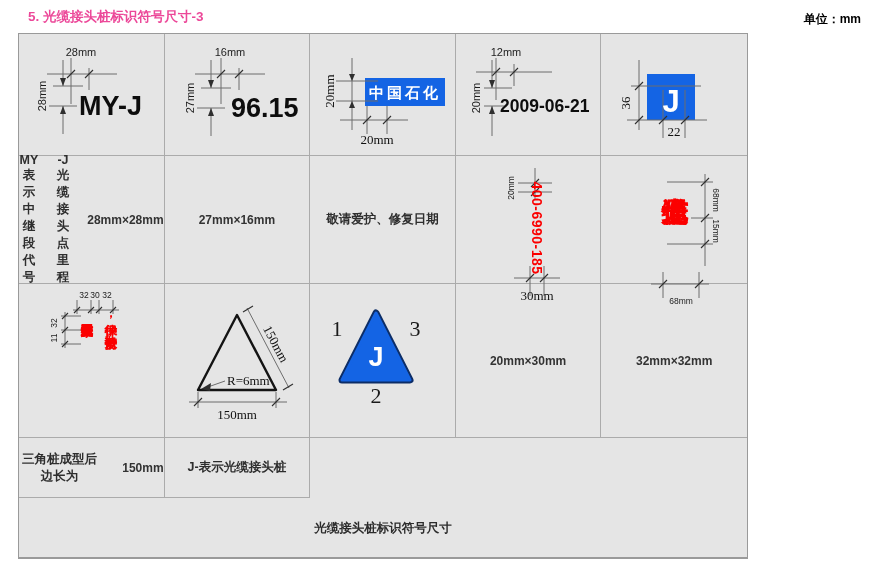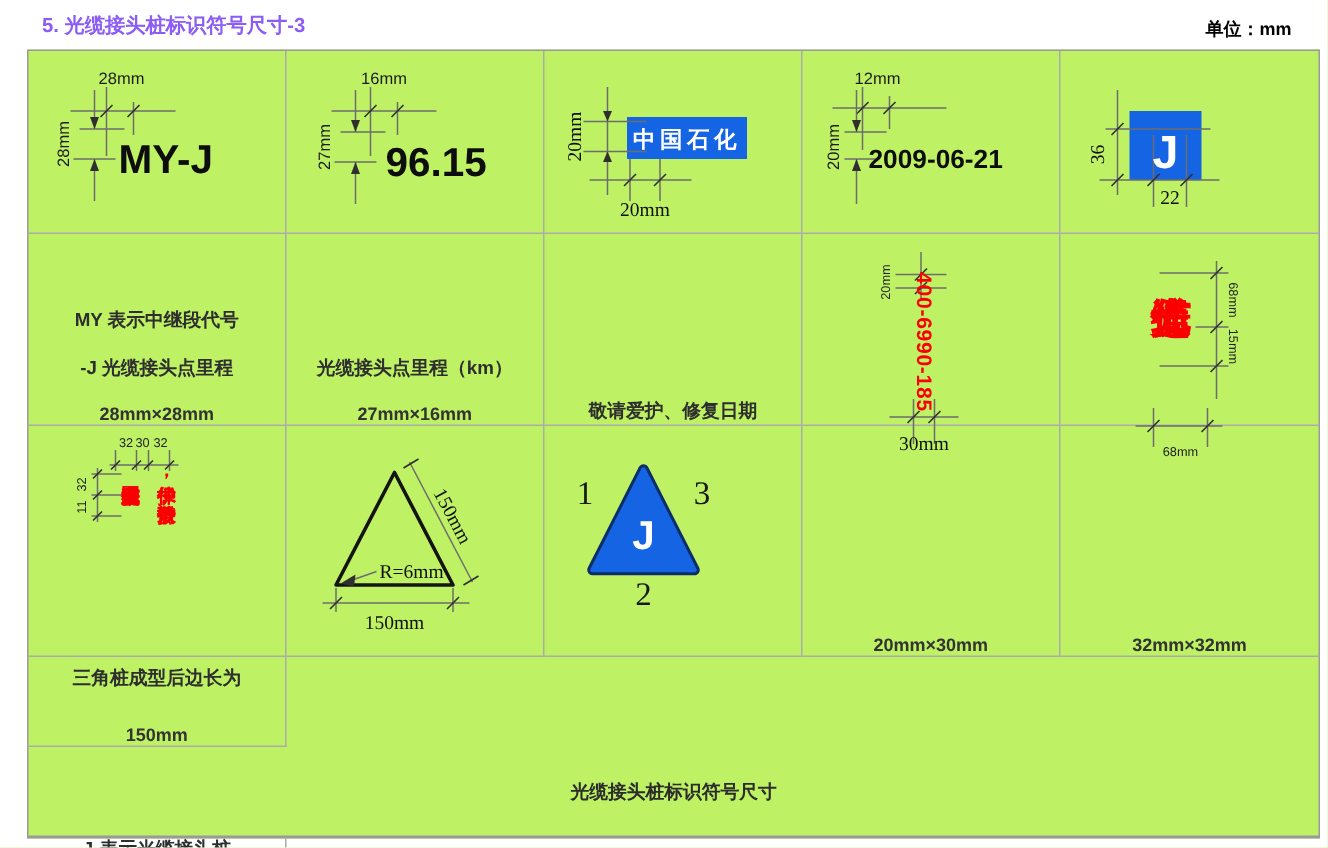--- a/index.html
+++ b/index.html
@@ -1,25 +1,25 @@
 <!DOCTYPE html>
 <html><head>
 <meta charset="utf-8">
 <style>
   html,body{margin:0;padding:0;background:#fff;}
   body{width:885px;height:565px;position:relative;font-family:"Liberation Sans",sans-serif;color:#222;overflow:hidden;}
-  .page-title{position:absolute;left:28px;top:8px;font-size:13.5px;font-weight:bold;color:#8b5cf6;}
+  .page-title{position:absolute;left:28px;top:8px;font-size:13.5px;font-weight:bold;color:#ec4899;}
   .unit-label{position:absolute;right:24px;top:11px;font-size:12px;color:#000000;font-weight:600;}
-  .spec-table{position:absolute;left:18px;top:33px;width:862px;height:526px;display:grid;
+  .spec-table{position:absolute;left:18px;top:33px;width:730px;height:526px;display:grid;
     grid-template-columns:repeat(5,1fr);grid-template-rows:122px 128px 154px 60px 60px;
-    border:1px solid #9a9a9a;border-bottom-width:2px;box-sizing:border-box;background:#bef264;}
+    border:1px solid #9a9a9a;border-bottom-width:2px;box-sizing:border-box;background:#e5e5e5;}
   .cell{border-right:1px solid #ababab;border-bottom:1px solid #ababab;position:relative;box-sizing:border-box;}
   .cell:nth-child(5n){border-right:none;}
   .footer-cell{grid-column:1 / -1;border-right:none;border-bottom:none;display:flex;align-items:center;justify-content:center;}
-  .cap{display:flex;flex-direction:column;align-items:center;justify-content:flex-end;gap:15px;text-align:center;}
+  .cap{display:flex;flex-direction:row;align-items:center;justify-content:center;gap:15px;text-align:center;}
   .cap div{font-size:12px;color:#2e2e2e;}
   .cap .l1{font-weight:600;font-size:12.5px;}
   .cap .dim{font-size:12px;font-weight:600;color:#333;}
   .footer-text{font-size:12.5px;font-weight:600;color:#2c2c2c;}
   .diag svg{position:absolute;left:0;top:0;}
   svg .ln{stroke:#6d6d6d;stroke-width:1;fill:none;}
   svg .tk{stroke:#2f2f2f;stroke-width:1.1;}
   svg .ah{fill:#2f2f2f;stroke:none;}
   svg .dlab{font-family:"Liberation Sans",sans-serif;font-size:11px;fill:#1c1c1c;}
   svg .dser{font-family:"Liberation Serif",serif;font-size:13px;fill:#101010;}
@@ -140,21 +140,20 @@
       <text class="dser" x="73" y="102" text-anchor="middle">22</text>
     </svg>
   </div>
 
   <div class="cell cap">
     <div class="l1">MY 表示中继段代号</div>
     <div class="l1">-J 光缆接头点里程</div>
     <div class="dim">28mm×28mm</div>
   </div>
   <div class="cell cap">
-    <div class="l1">光缆接头点里程（km）</div>
     <div class="dim">27mm×16mm</div>
   </div>
   <div class="cell cap">
     <div class="l1">敬请爱护、修复日期</div>
   </div>
 
   <div class="cell diag">
     <svg width="172" height="153" viewBox="0 0 172 153">
       <g>
         <line class="ln" x1="62" y1="27" x2="96" y2="27"></line>
@@ -262,21 +261,21 @@
   <div class="cell cap">
     <div class="dim">20mm×30mm</div>
   </div>
   <div class="cell cap">
     <div class="dim">32mm×32mm</div>
   </div>
   <div class="cell cap" style="gap:22px;">
     <div class="l1">三角桩成型后边长为</div>
     <div class="dim">150mm</div>
   </div>
+  <div class="cell cap">
+    <div class="l1">J-表示光缆接头桩</div>
+  </div>
+
   <div class="cell footer-cell">
     <div class="footer-text">光缆接头桩标识符号尺寸</div>
   </div>
 
-  <div class="cell cap">
-    <div class="l1">J-表示光缆接头桩</div>
-  </div>
-
 </div>
 
 </body></html>

